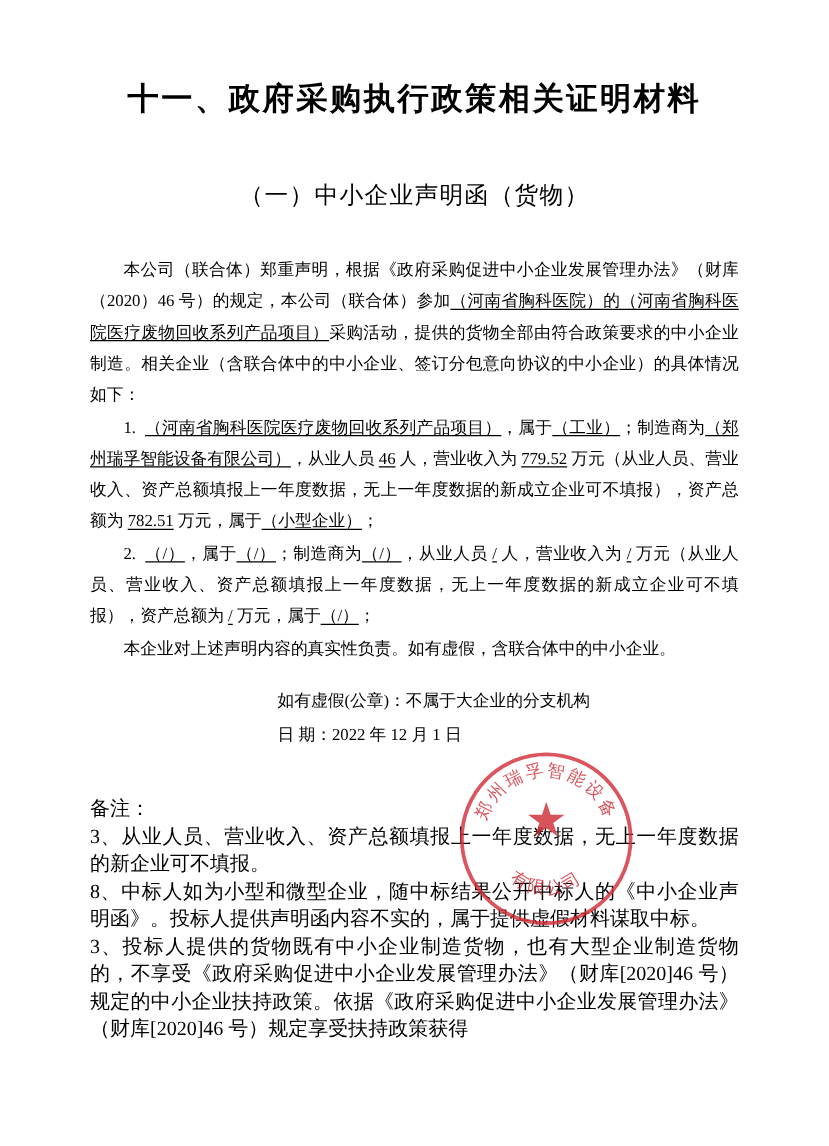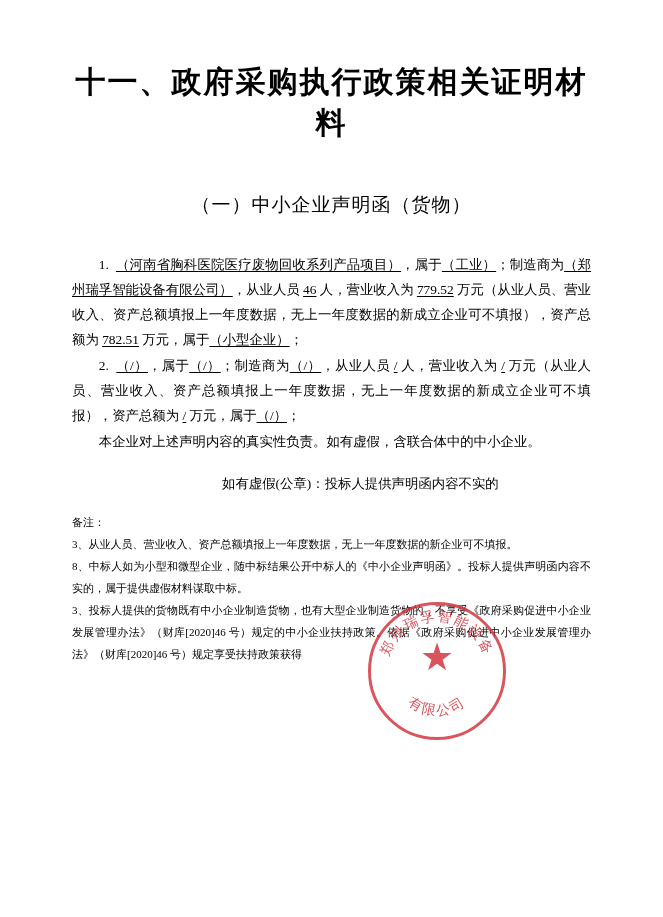--- a/index.html
+++ b/index.html
@@ -17,21 +17,21 @@
   }
   .page {
     position: relative;
     width: 663px;
     height: 917px;
     box-sizing: border-box;
     padding: 0 72px;
   }
   .doc-title {
     text-align: center;
-    font-size: 30px;
+    font-size: 25px;
     font-weight: bold;
     letter-spacing: 2px;
     margin-top: 62px;
     margin-bottom: 0;
     font-family: "Liberation Sans", "DejaVu Sans", sans-serif;
   }
   .doc-subtitle {
     text-align: center;
     font-size: 19px;
     font-weight: normal;
@@ -57,22 +57,22 @@
   }
   .sign-block {
     margin-top: 16px;
     font-size: 13.4px;
     line-height: 27px;
   }
   .sign-line {
     padding-left: 150px;
   }
   .notes {
-    margin-top: 14px;
-    font-size: 11px;
+    margin-top: 36px;
+    font-size: 16px;
     line-height: 22px;
     text-align: justify;
     text-justify: inter-ideograph;
   }
   .note-item {
     margin: 0;
     text-indent: 0;
   }
   
   .seal {
@@ -124,31 +124,33 @@
 <body>
 
 <div class="page">
 
   <h1 class="doc-title">十一、政府采购执行政策相关证明材料</h1>
 
   <h2 class="doc-subtitle">（一）中小企业声明函（货物）</h2>
 
   <div class="body-block">
 
+    <p class="para"><span>本公司（联合体）郑重声明，根据《政府采购促进中小企业发展管理办法》（财库（2020）46 号）的规定，本公司（联合体）参加</span><span class="u">（河南省胸科医院）的（河南省胸科医院医疗废物回收系列产品项目）</span><span>采购活动，提供的货物全部由符合政策要求的中小企业制造。相关企业（含联合体中的中小企业、签订分包意向协议的中小企业）的具体情况如下：</span></p>
 
     <p class="para"><span>1.</span>&nbsp;&nbsp;<span class="u">（河南省胸科医院医疗废物回收系列产品项目）</span><span>，属于</span><span class="u">（工业）</span><span>；制造商为</span><span class="u">（郑州瑞孚智能设备有限公司）</span><span>，从业人员</span>&nbsp;<span class="u">46</span>&nbsp;<span>人，营业收入为</span>&nbsp;<span class="u">779.52</span>&nbsp;<span>万元（从业人员、营业收入、资产总额填报上一年度数据，无上一年度数据的新成立企业可不填报），资产总额为</span>&nbsp;<span class="u">782.51</span>&nbsp;<span>万元，属于</span><span class="u">（小型企业）</span><span>；</span></p>
 
     <p class="para"><span>2.</span>&nbsp;&nbsp;<span class="u">（/）</span><span>，属于</span><span class="u">（/）</span><span>；制造商为</span><span class="u">（/）</span><span>，从业人员</span>&nbsp;<span class="u">/</span>&nbsp;<span>人，营业收入为</span>&nbsp;<span class="u">/</span>&nbsp;<span>万元（从业人员、营业收入、资产总额填报上一年度数据，无上一年度数据的新成立企业可不填报），资产总额为</span>&nbsp;<span class="u">/</span>&nbsp;<span>万元，属于</span><span class="u">（/）</span><span>；</span></p>
 
 
     <p class="para">本企业对上述声明内容的真实性负责。如有虚假，含联合体中的中小企业。</p>
   </div>
 
   <div class="sign-block">
-    <div class="sign-line"><span>如有虚假(公章)：</span><span>投标人提供声明函内容不实的</span></div>
+    <div class="sign-line"><span>如有虚假(公章)：</span><span>不属于大企业的分支机构</span></div>
+    <div class="sign-line"><span>日 期：</span><span>2022 年 12 月 1 日</span></div>
   </div>
 
   <div class="notes">
     <p class="note-item">备注：</p>
     <p class="note-item">3、从业人员、营业收入、资产总额填报上一年度数据，无上一年度数据的新企业可不填报。</p>
     <p class="note-item">8、中标人如为小型和微型企业，随中标结果公开中标人的《中小企业声明函》。投标人提供声明函内容不实的，属于提供虚假材料谋取中标。</p>
     <p class="note-item">3、投标人提供的货物既有中小企业制造货物，也有大型企业制造货物的，不享受《政府采购促进中小企业发展管理办法》（财库[2020]46 号）规定的中小企业扶持政策。依据《政府采购促进中小企业发展管理办法》（财库[2020]46 号）规定享受扶持政策获得</p>
   </div>
 
   <div class="seal">

